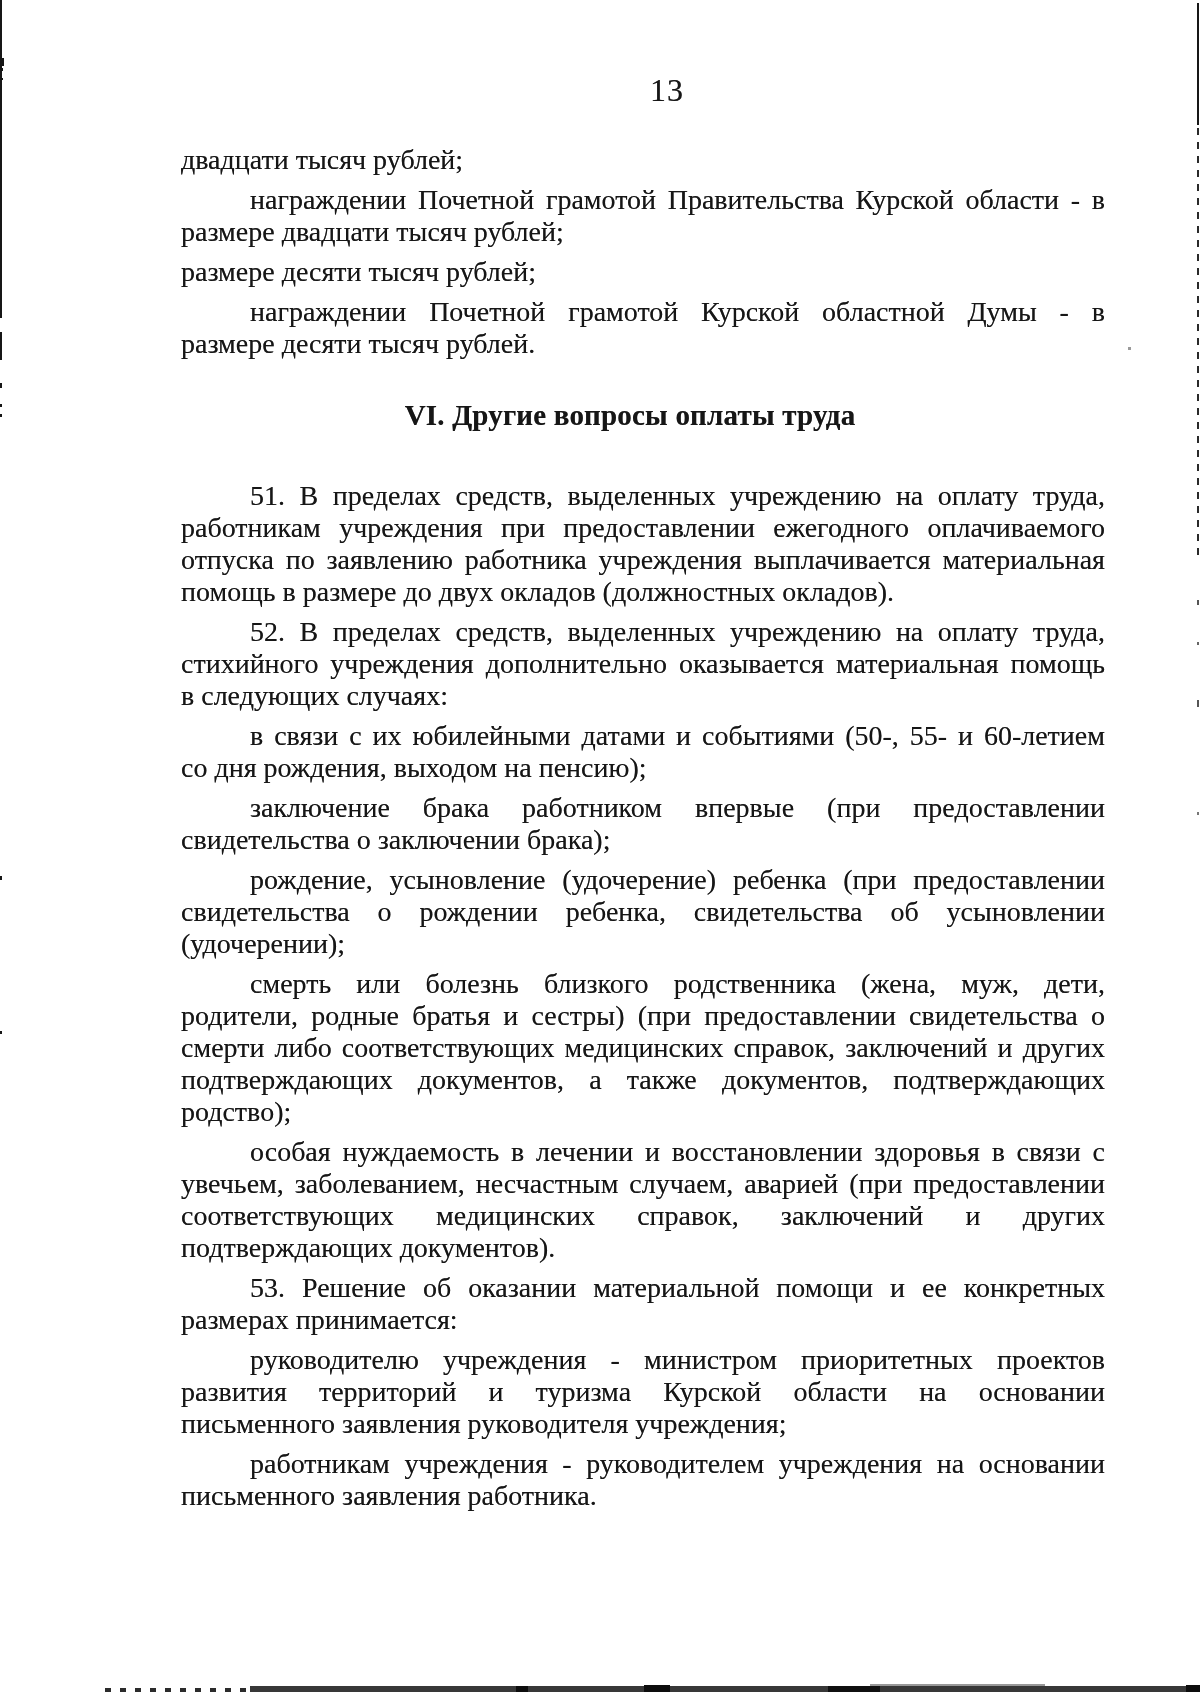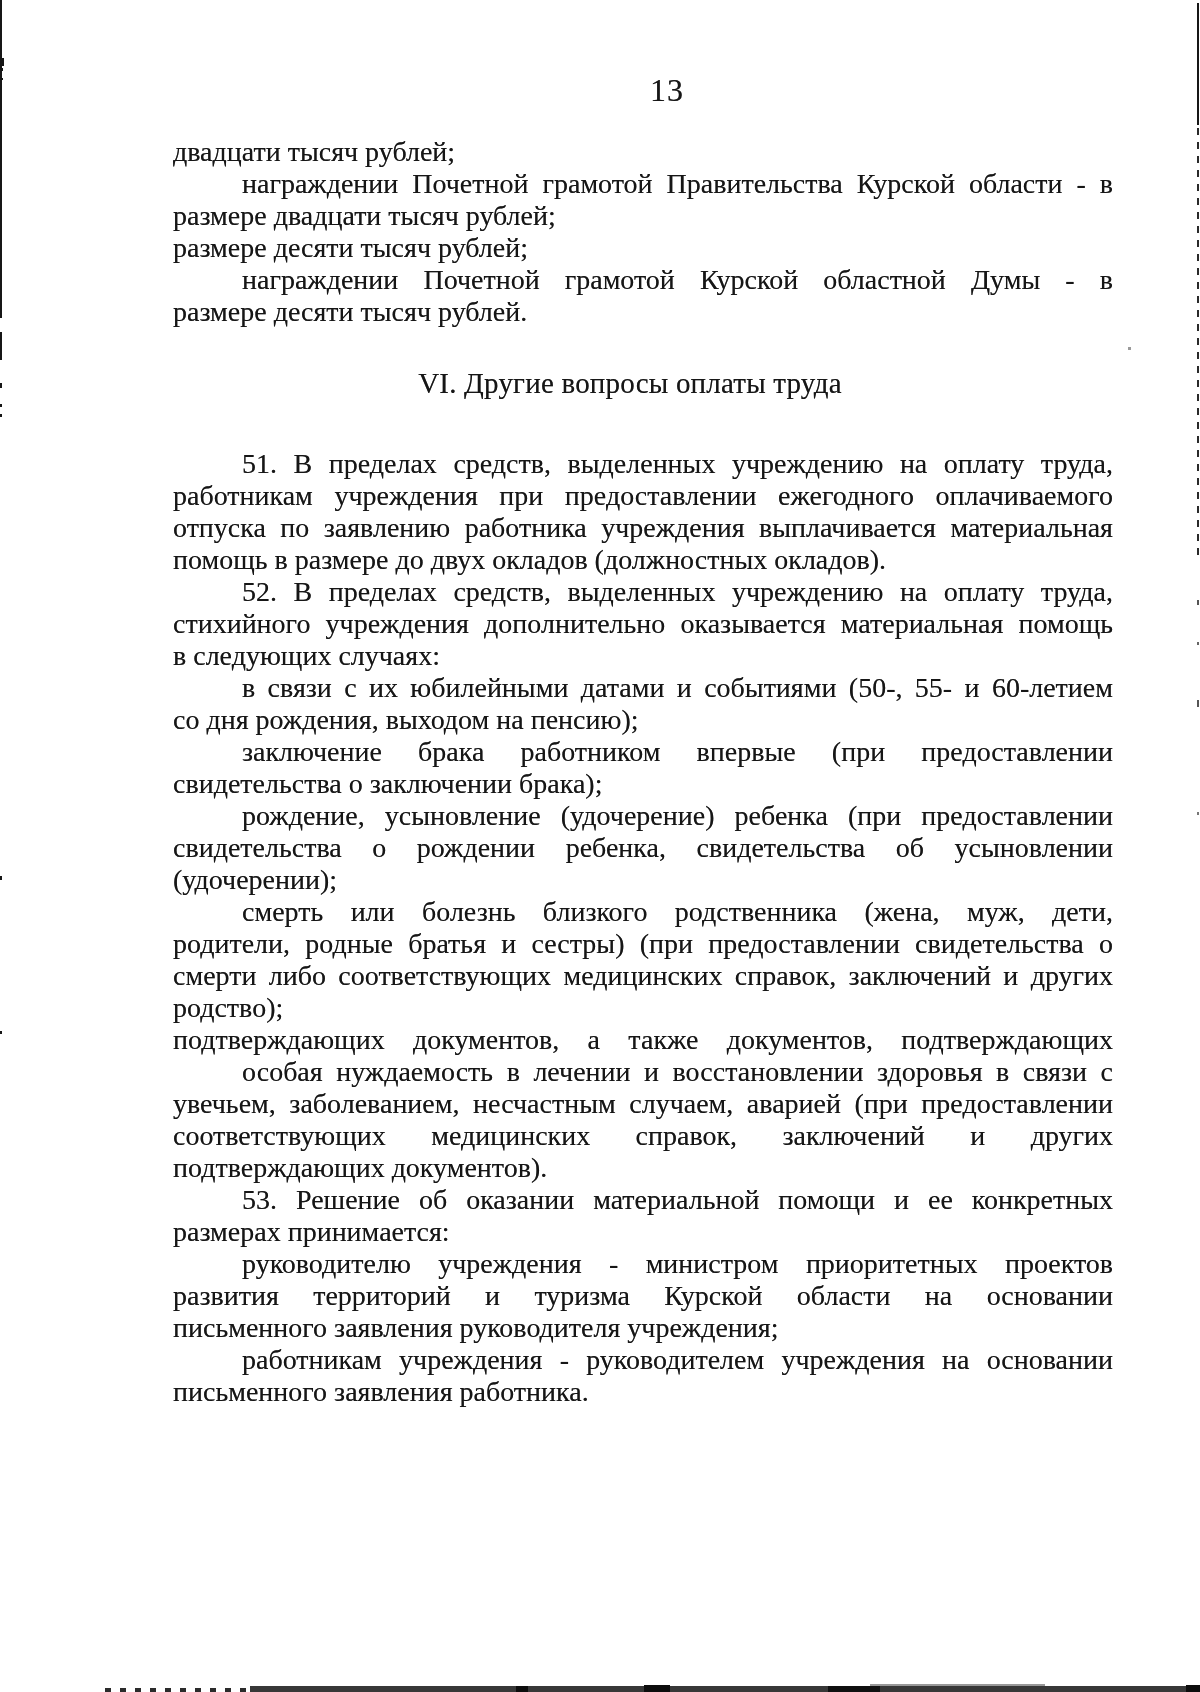--- a/index.html
+++ b/index.html
@@ -17,32 +17,32 @@
     position: absolute; top: 72px; left: 650px;
     font-size: 32px; letter-spacing: 1px;
     text-shadow: 0 0 0.5px rgba(0,0,0,.55);
   }
 
   .doc-body {
     position: absolute; top: 136px; left: 173px; width: 940px;
     font-size: 28px; line-height: 32px;
     text-shadow: 0 0 0.5px rgba(0,0,0,.55);
   }
-  .para { margin: 0; font-family: Liberation Serif, serif; }
+  .para { margin: 8px; font-family: Liberation Serif, serif; }
   .line {
     text-align: justify;
     text-align-last: justify;
     height: 32px;
     white-space: normal;
   }
   .line.end { text-align-last: left; }
   .line.indent { padding-left: 69px; }
 
   .heading {
-    font-weight: normal;
+    font-weight: bold;
     font-size: 29px;
     line-height: 34px;
     text-align: center;
     padding-right: 26px;
     margin-top: 38px;
     margin-bottom: 48px;
     letter-spacing: 0.2px;
   }
 
   
@@ -126,22 +126,22 @@
       </div>
       <div class="para">
         <div class="line indent">рождение, усыновление (удочерение) ребенка (при предоставлении</div>
         <div class="line">свидетельства о рождении ребенка, свидетельства об усыновлении</div>
         <div class="line end">(удочерении);</div>
       </div>
       <div class="para">
         <div class="line indent">смерть или болезнь близкого родственника (жена, муж, дети,</div>
         <div class="line">родители, родные братья и сестры) (при предоставлении свидетельства о</div>
         <div class="line">смерти либо соответствующих медицинских справок, заключений и других</div>
+        <div class="line">подтверждающих документов, а также документов, подтверждающих</div>
         <div class="line end">родство);</div>
-        <div class="line">подтверждающих документов, а также документов, подтверждающих</div>
       </div>
       <div class="para">
         <div class="line indent">особая нуждаемость в лечении и восстановлении здоровья в связи с</div>
         <div class="line">увечьем, заболеванием, несчастным случаем, аварией (при предоставлении</div>
         <div class="line">соответствующих медицинских справок, заключений и других</div>
         <div class="line end">подтверждающих документов).</div>
       </div>
       <div class="para">
         <div class="line indent">53. Решение об оказании материальной помощи и ее конкретных</div>
         <div class="line end">размерах принимается:</div>

